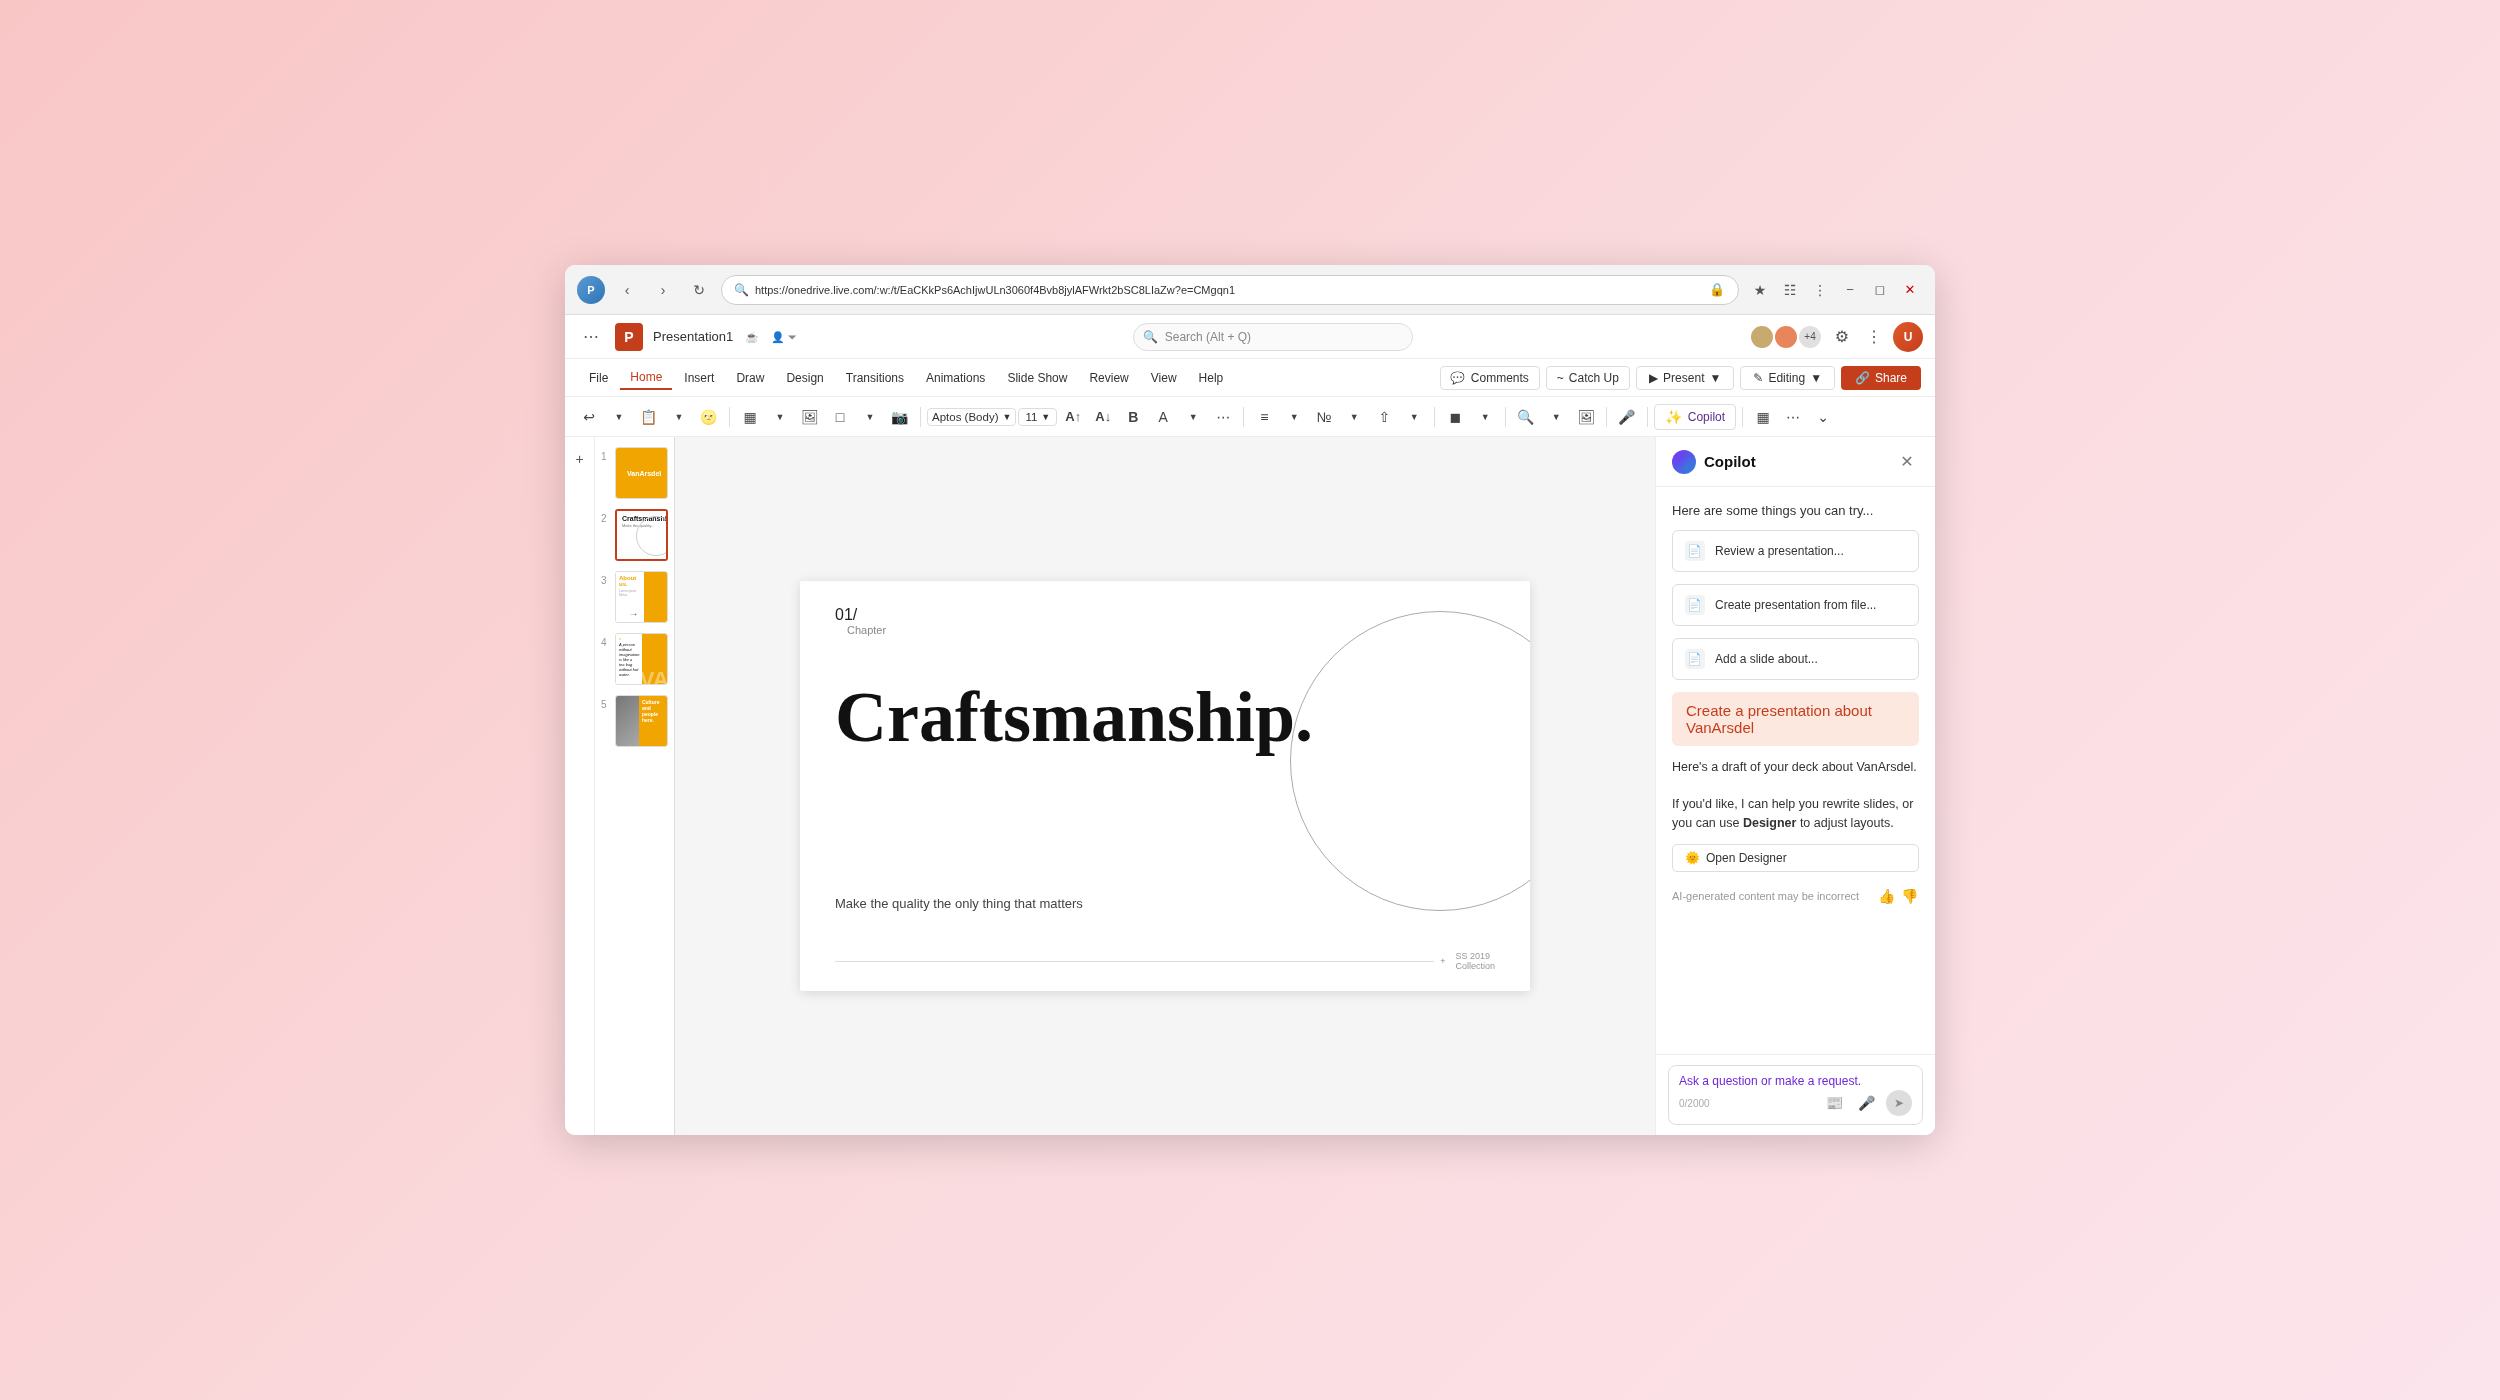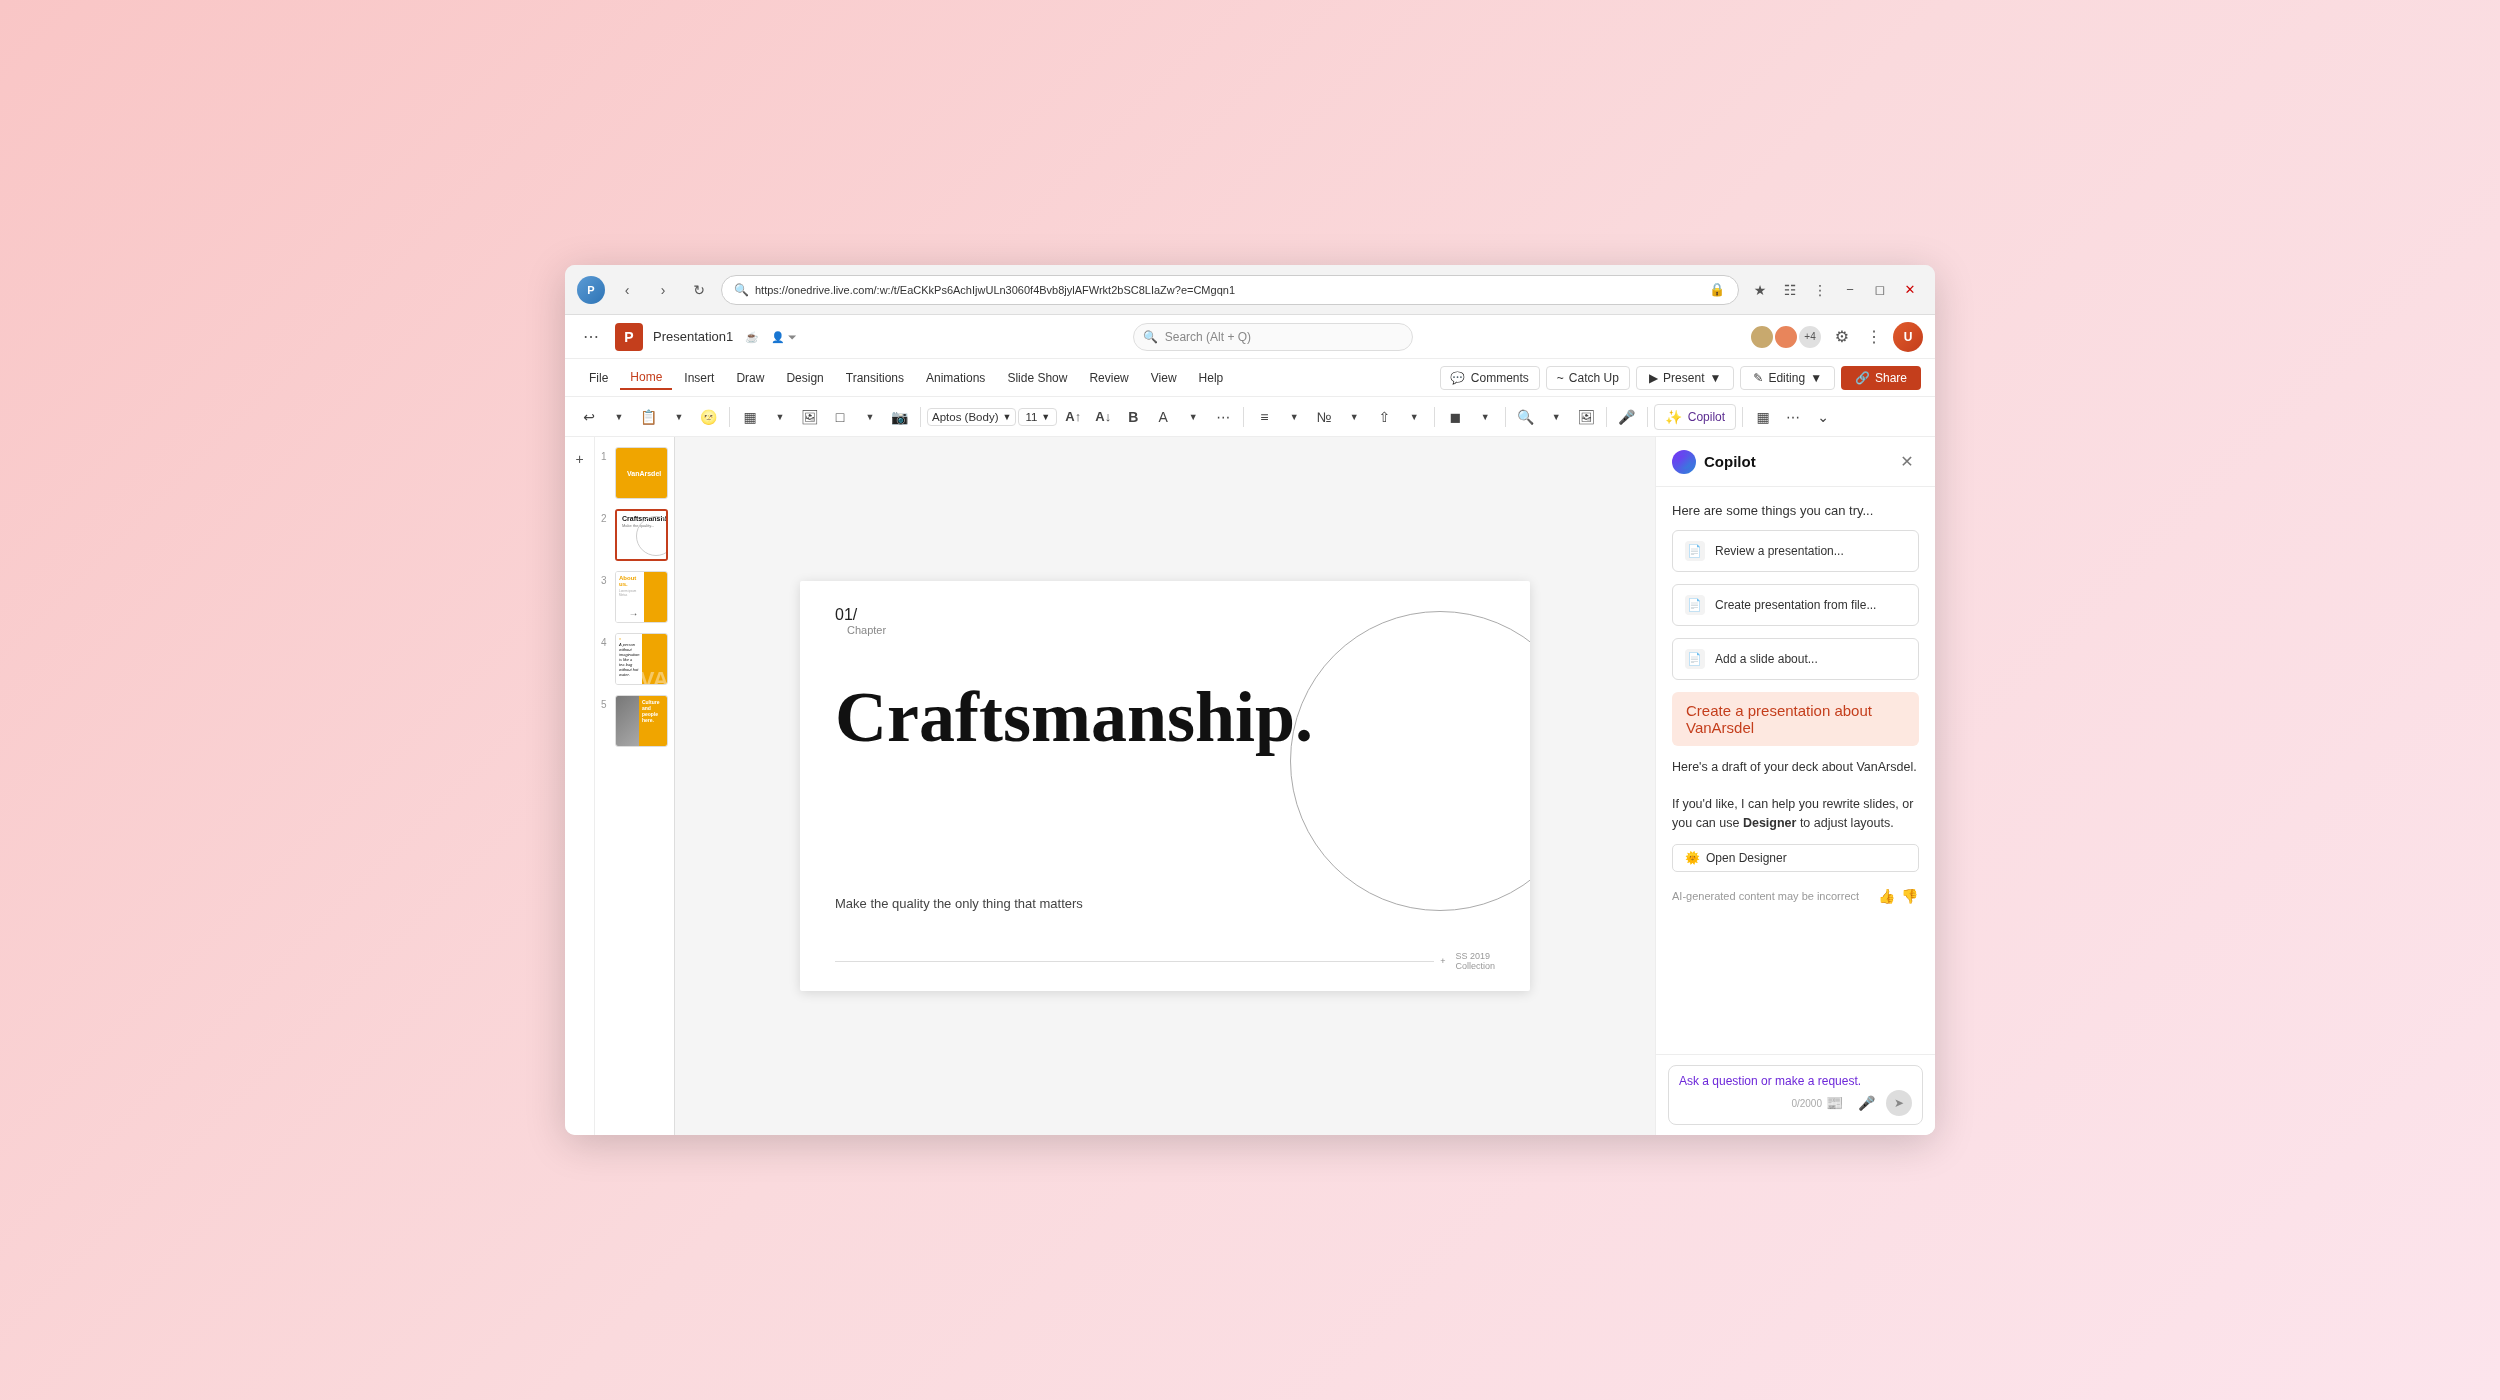--- a/index.html
+++ b/index.html
@@ -471,21 +471,21 @@
       border: 1px solid #ddd; border-radius: 8px;
       padding: 8px 10px;
       min-height: 60px;
       display: flex; flex-direction: column;
       justify-content: space-between;
     }
     .copilot-input-text {
       font-size: 12px; color: #6d28d9;
     }
     .copilot-input-actions {
-      display: flex; align-items: center; justify-content: flex-end;
+      display: flex; align-items: center; justify-content: space-between;
     }
     .copilot-char-count { font-size: 10px; color: #aaa; }
     .copilot-input-btns { display: flex; gap: 6px; }
     .copilot-input-btn {
       width: 26px; height: 26px; border: none; background: none;
       cursor: pointer; font-size: 14px; color: #777;
       border-radius: 4px;
     }
     .copilot-send-btn {
       width: 26px; height: 26px;

